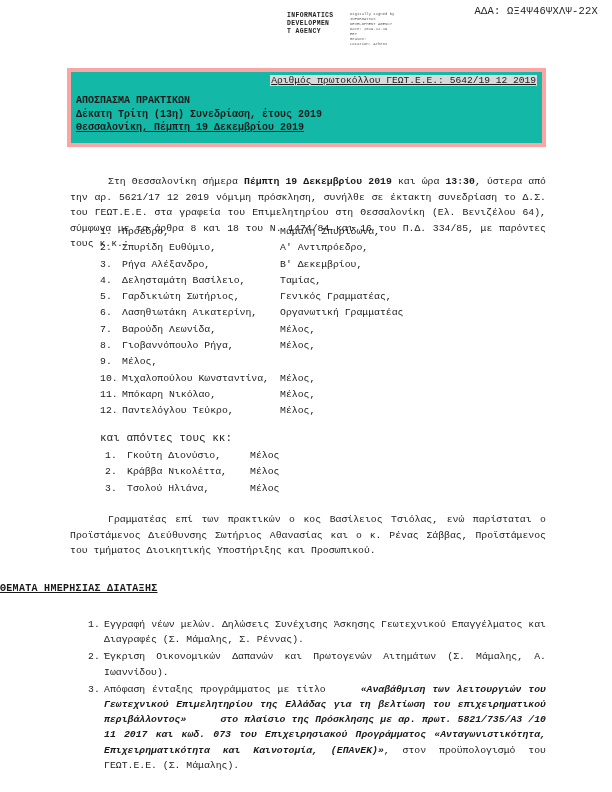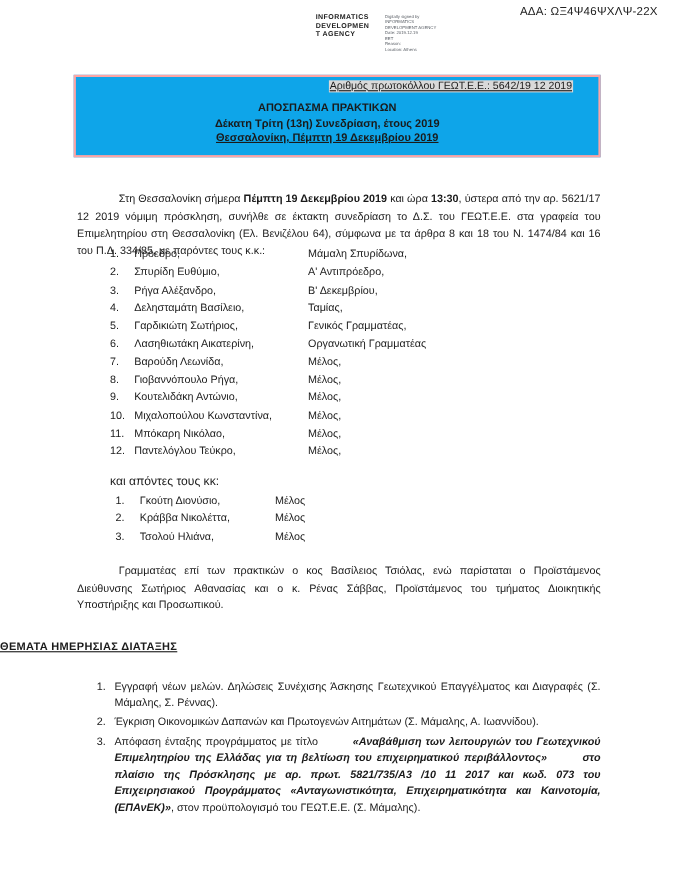--- a/index.html
+++ b/index.html
@@ -2,45 +2,45 @@
 <html><head>
 <meta charset="utf-8">
 <title>ΑΠΟΣΠΑΣΜΑ ΠΡΑΚΤΙΚΩΝ</title>
 <style>
   * { margin:0; padding:0; box-sizing:border-box; }
   html,body { background:#ffffff; }
   .page {
     position:relative;
     width:612px; height:792px;
     background:#ffffff;
-    font-family:Liberation Sans, sans-serif;
+    font-family:Liberation Mono, monospace;
     color:#1a1a1a;
     overflow:hidden;
   }
   .ada {
     position:absolute; top:5px; right:14px;
     font-size:10.5px; letter-spacing:0.2px; color:#222;
   }
   .stamp { position:absolute; top:12px; left:287px; display:flex; gap:5px; }
   .stamp-agency {
     font-size:6.4px; font-weight:bold; line-height:1.25;
     letter-spacing:0.4px; white-space:pre-line; color:#222; width:58px;
   }
   .stamp-sig {
     font-size:3.9px; line-height:1.3; white-space:pre-line; color:#5a5f66; width:60px;
   }
   .header-box {
     position:absolute; left:67px; top:68px; width:479px;
-    border:2px solid #fca5a5; padding:3px 23px 8px 5px; background:#0ea5e9;
+    border:4px solid #fca5a5; padding:3px 5px 8px 5px; background:#14b8a6;
   }
   .protocol-line { text-align:right; font-size:9.6px; margin-bottom:8px; }
   .protocol-line span {
     background:#d9d9d9; text-decoration:underline; padding:0 1px;
   }
-  .hdr-center { text-align:center; font-weight:bold; font-size:10px; line-height:13.5px; }
+  .hdr-center { text-align:left; font-weight:bold; font-size:10px; line-height:13.5px; }
   .hdr-underline { text-decoration:underline; }
 
   .para {
     position:absolute; left:70px; width:476px;
     font-size:9.8px; line-height:15.6px; text-align:justify;
     text-indent:38px;
   }
   .intro { top:147px;margin-top:27px; }
   .secretary { top:512px; }
   .b { font-weight:bold; }
@@ -141,21 +141,20 @@
       </div>
 
       <div class="member-row">
         <span>8.</span>
         <span>Γιοβαννόπουλο Ρήγα,</span>
         <span>Μέλος,</span>
       </div>
 
       <div class="member-row">
         <span>9.</span>
-        <span>Κουτελιδάκη Αντώνιο,</span>
         <span>Μέλος,</span>
       </div>
 
       <div class="member-row">
         <span>10.</span>
         <span>Μιχαλοπούλου Κωνσταντίνα,</span>
         <span>Μέλος,</span>
       </div>
 
       <div class="member-row">

